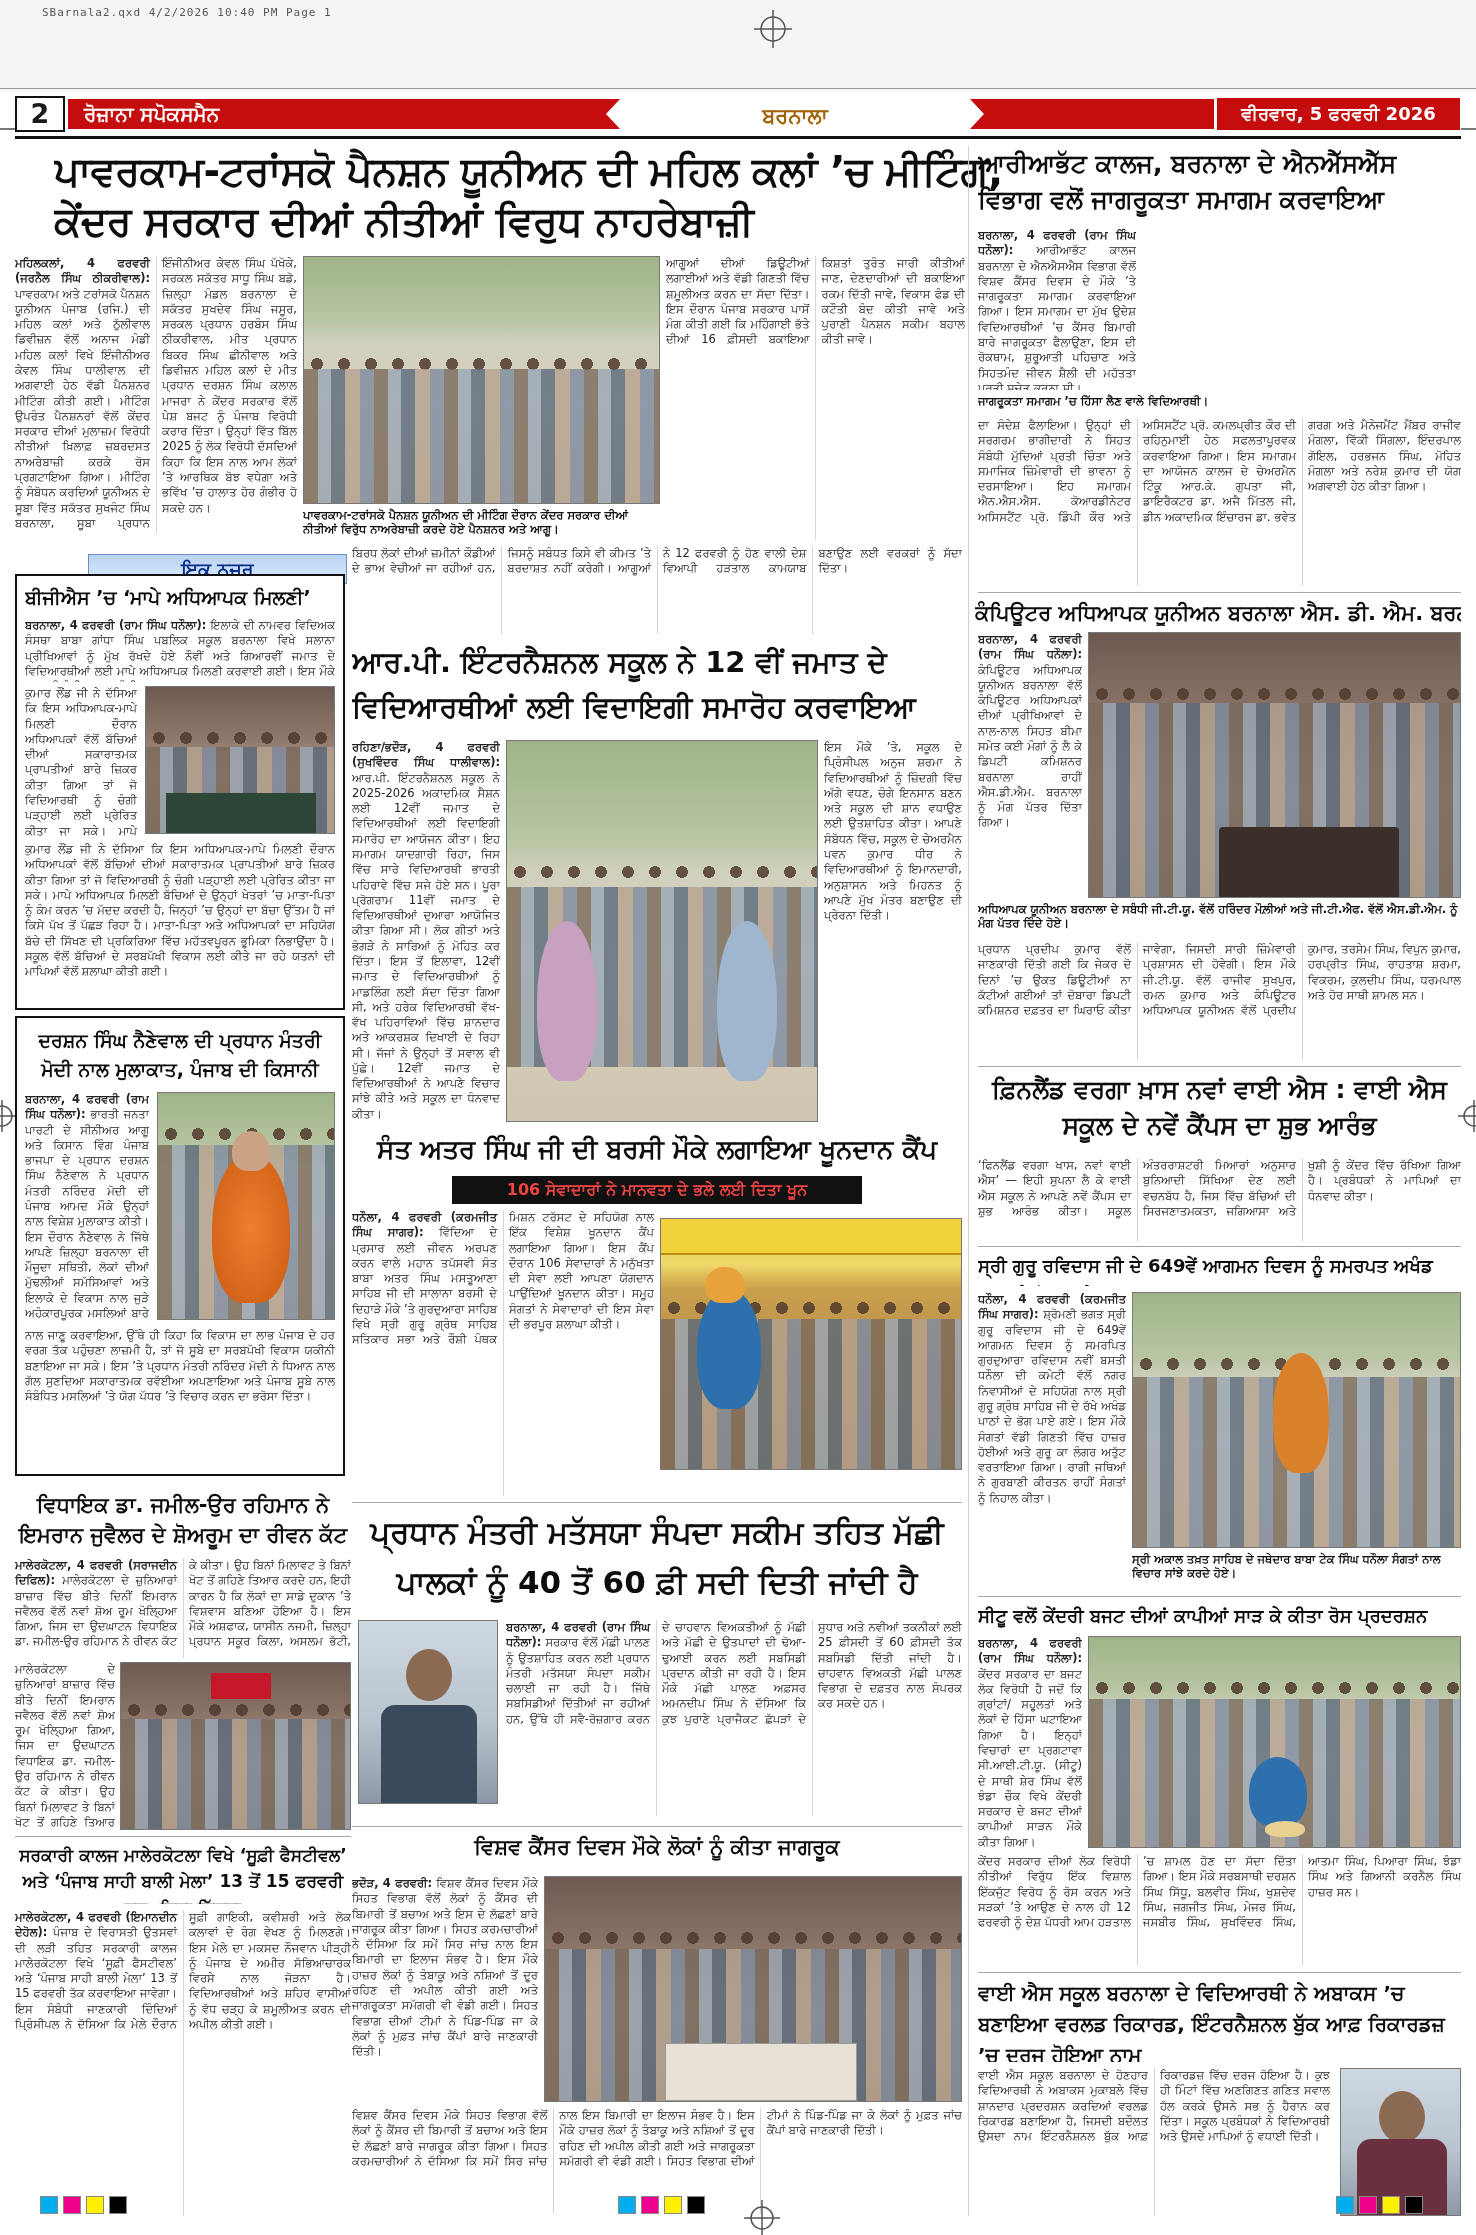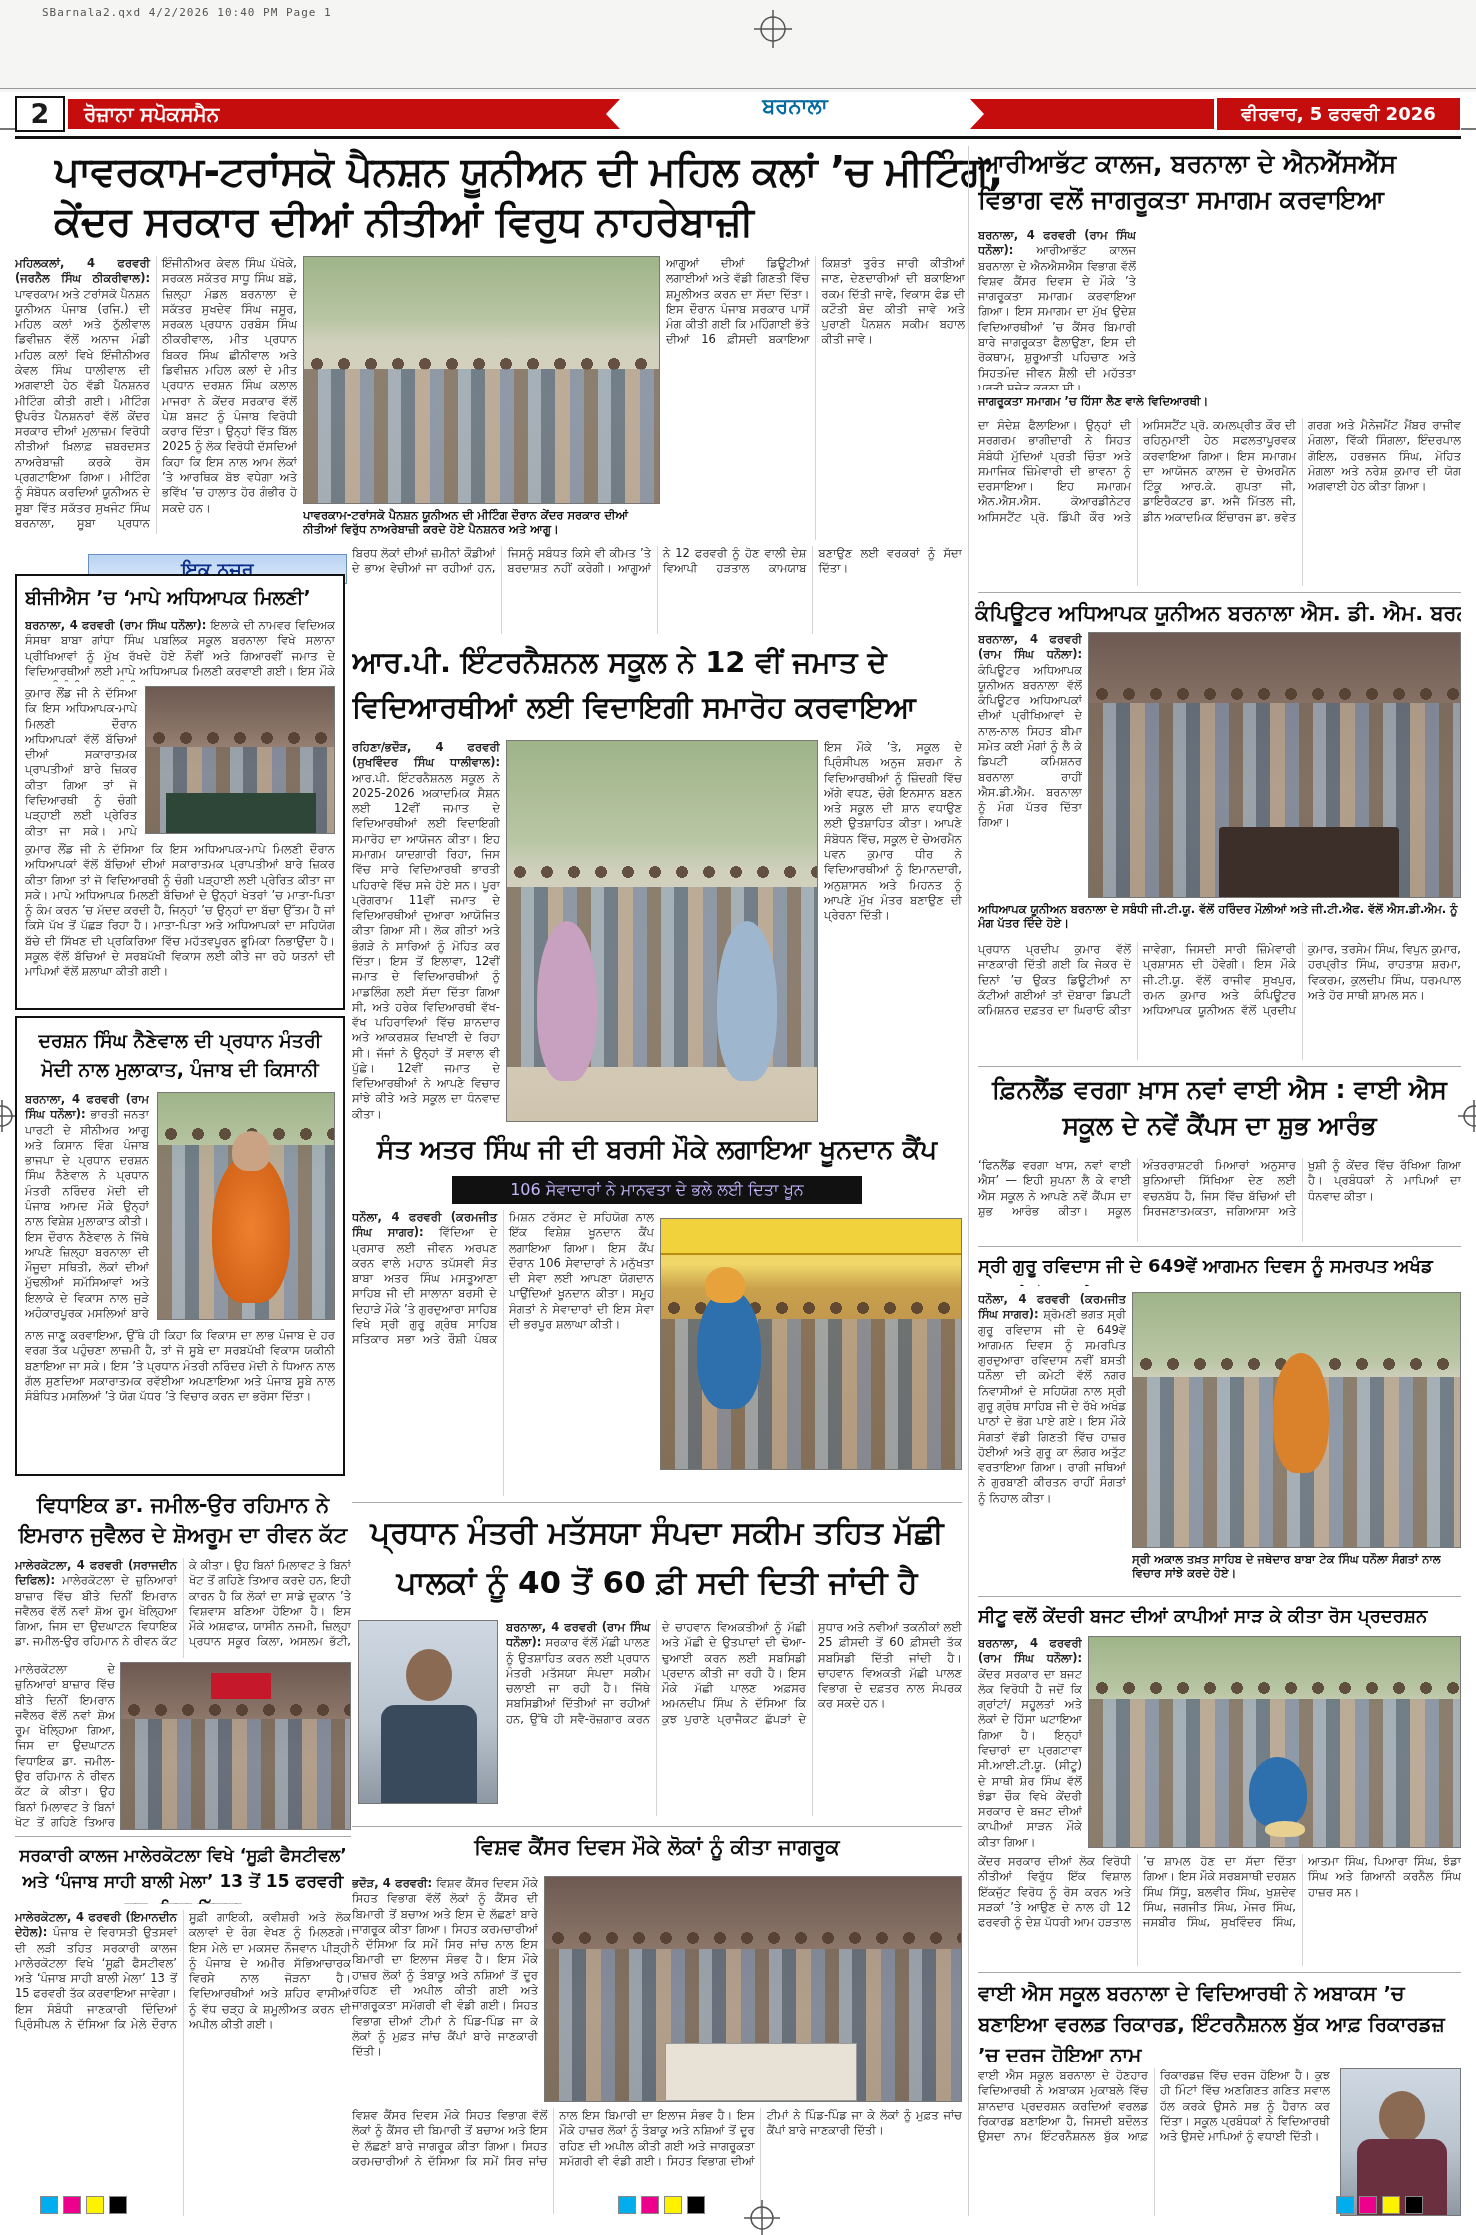--- a/index.html
+++ b/index.html
@@ -10,35 +10,35 @@
   .slug{left:42px;top:6px;font:11px "DejaVu Sans Mono","Liberation Mono",monospace;color:#555;letter-spacing:1px;text-align:right;}
   .hline{background:#9a9a9a;height:1px;}
   .dash{background:#777;height:2px;width:16px;}
   
   .pagenum{left:15px;top:96px;width:50px;height:36px;border:2px solid #111;box-sizing:border-box;
            font-size:27px;font-weight:bold;text-align:center;line-height:32px;background:#fff;}
   .redband{background:#c50d0d;height:30px;top:99px;}
   .bandL{left:68px;width:552px;clip-path:polygon(0 0,100% 0,calc(100% - 14px) 50%,100% 100%,0 100%);}
   .bandR{left:970px;width:244px;clip-path:polygon(0 0,14px 50%,0 100%,100% 100%,100% 0);}
   .papername{left:84px;top:99px;height:30px;line-height:30px;color:#fff;font-size:20px;font-weight:bold;}
-  .edition{left:620px;top:91px;width:350px;height:30px;line-height:30px;text-align:center;
-           font-size:21px;font-weight:bold;color:#0369a1;}
+  .edition{left:620px;top:101px;width:350px;height:30px;line-height:30px;text-align:center;
+           font-size:21px;font-weight:bold;color:#a16207;}
   .datebox{left:1216px;top:97px;width:245px;height:34px;background:#c50d0d;color:#fff;
            font-size:18px;font-weight:bold;text-align:center;line-height:34px;box-shadow:inset 0 0 0 1px #fff;}
   .blackrule{left:15px;top:136px;width:1446px;height:3px;background:#111;}
   
   .hl{font-weight:bold;color:#0d0d0d;overflow:hidden;}
   .hl-xl{font-size:40px;line-height:1.26;letter-spacing:-0.5px;margin-left:39px;}
   .hl-lg{font-size:25px;line-height:1.45;}
   .hl-md{font-size:21px;line-height:1.45;}
   .hl-rp{font-size:29px;line-height:1.55;}
   .hl-sant{font-size:26px;line-height:1.5;text-align:center;}
   .hl-fish{font-size:31px;line-height:1.6;text-align:center;}
   .hl-c{text-align:center;}
-  .subbar{background:#111;color:#c4b5fd;font-size:16px;font-weight:normal;text-align:center;line-height:28px;}
+  .subbar{background:#111;color:#ef4444;font-size:16px;font-weight:bold;text-align:center;line-height:28px;}
   
   .bt{font-size:11.5px;line-height:1.33;text-align:justify;color:#222;overflow:hidden;}
   .c2{column-count:2;column-gap:12px;column-rule:1px solid #d5d5d5;}
   .c3{column-count:3;column-gap:12px;column-rule:1px solid #d5d5d5;}
   .c4{column-count:4;column-gap:12px;column-rule:1px solid #d5d5d5;}
   .dl{font-weight:bold;}
   .cap{font-size:11.5px;font-weight:bold;line-height:1.25;color:#111;overflow:hidden;}
   
   .box{border:2px solid #111;box-sizing:border-box;background:#fff;padding:8px;overflow:hidden;}
   .eknazar{background:linear-gradient(#b9d3f2,#dcebfc);border:1px solid #6b8fc0;color:#0b2f8a;

